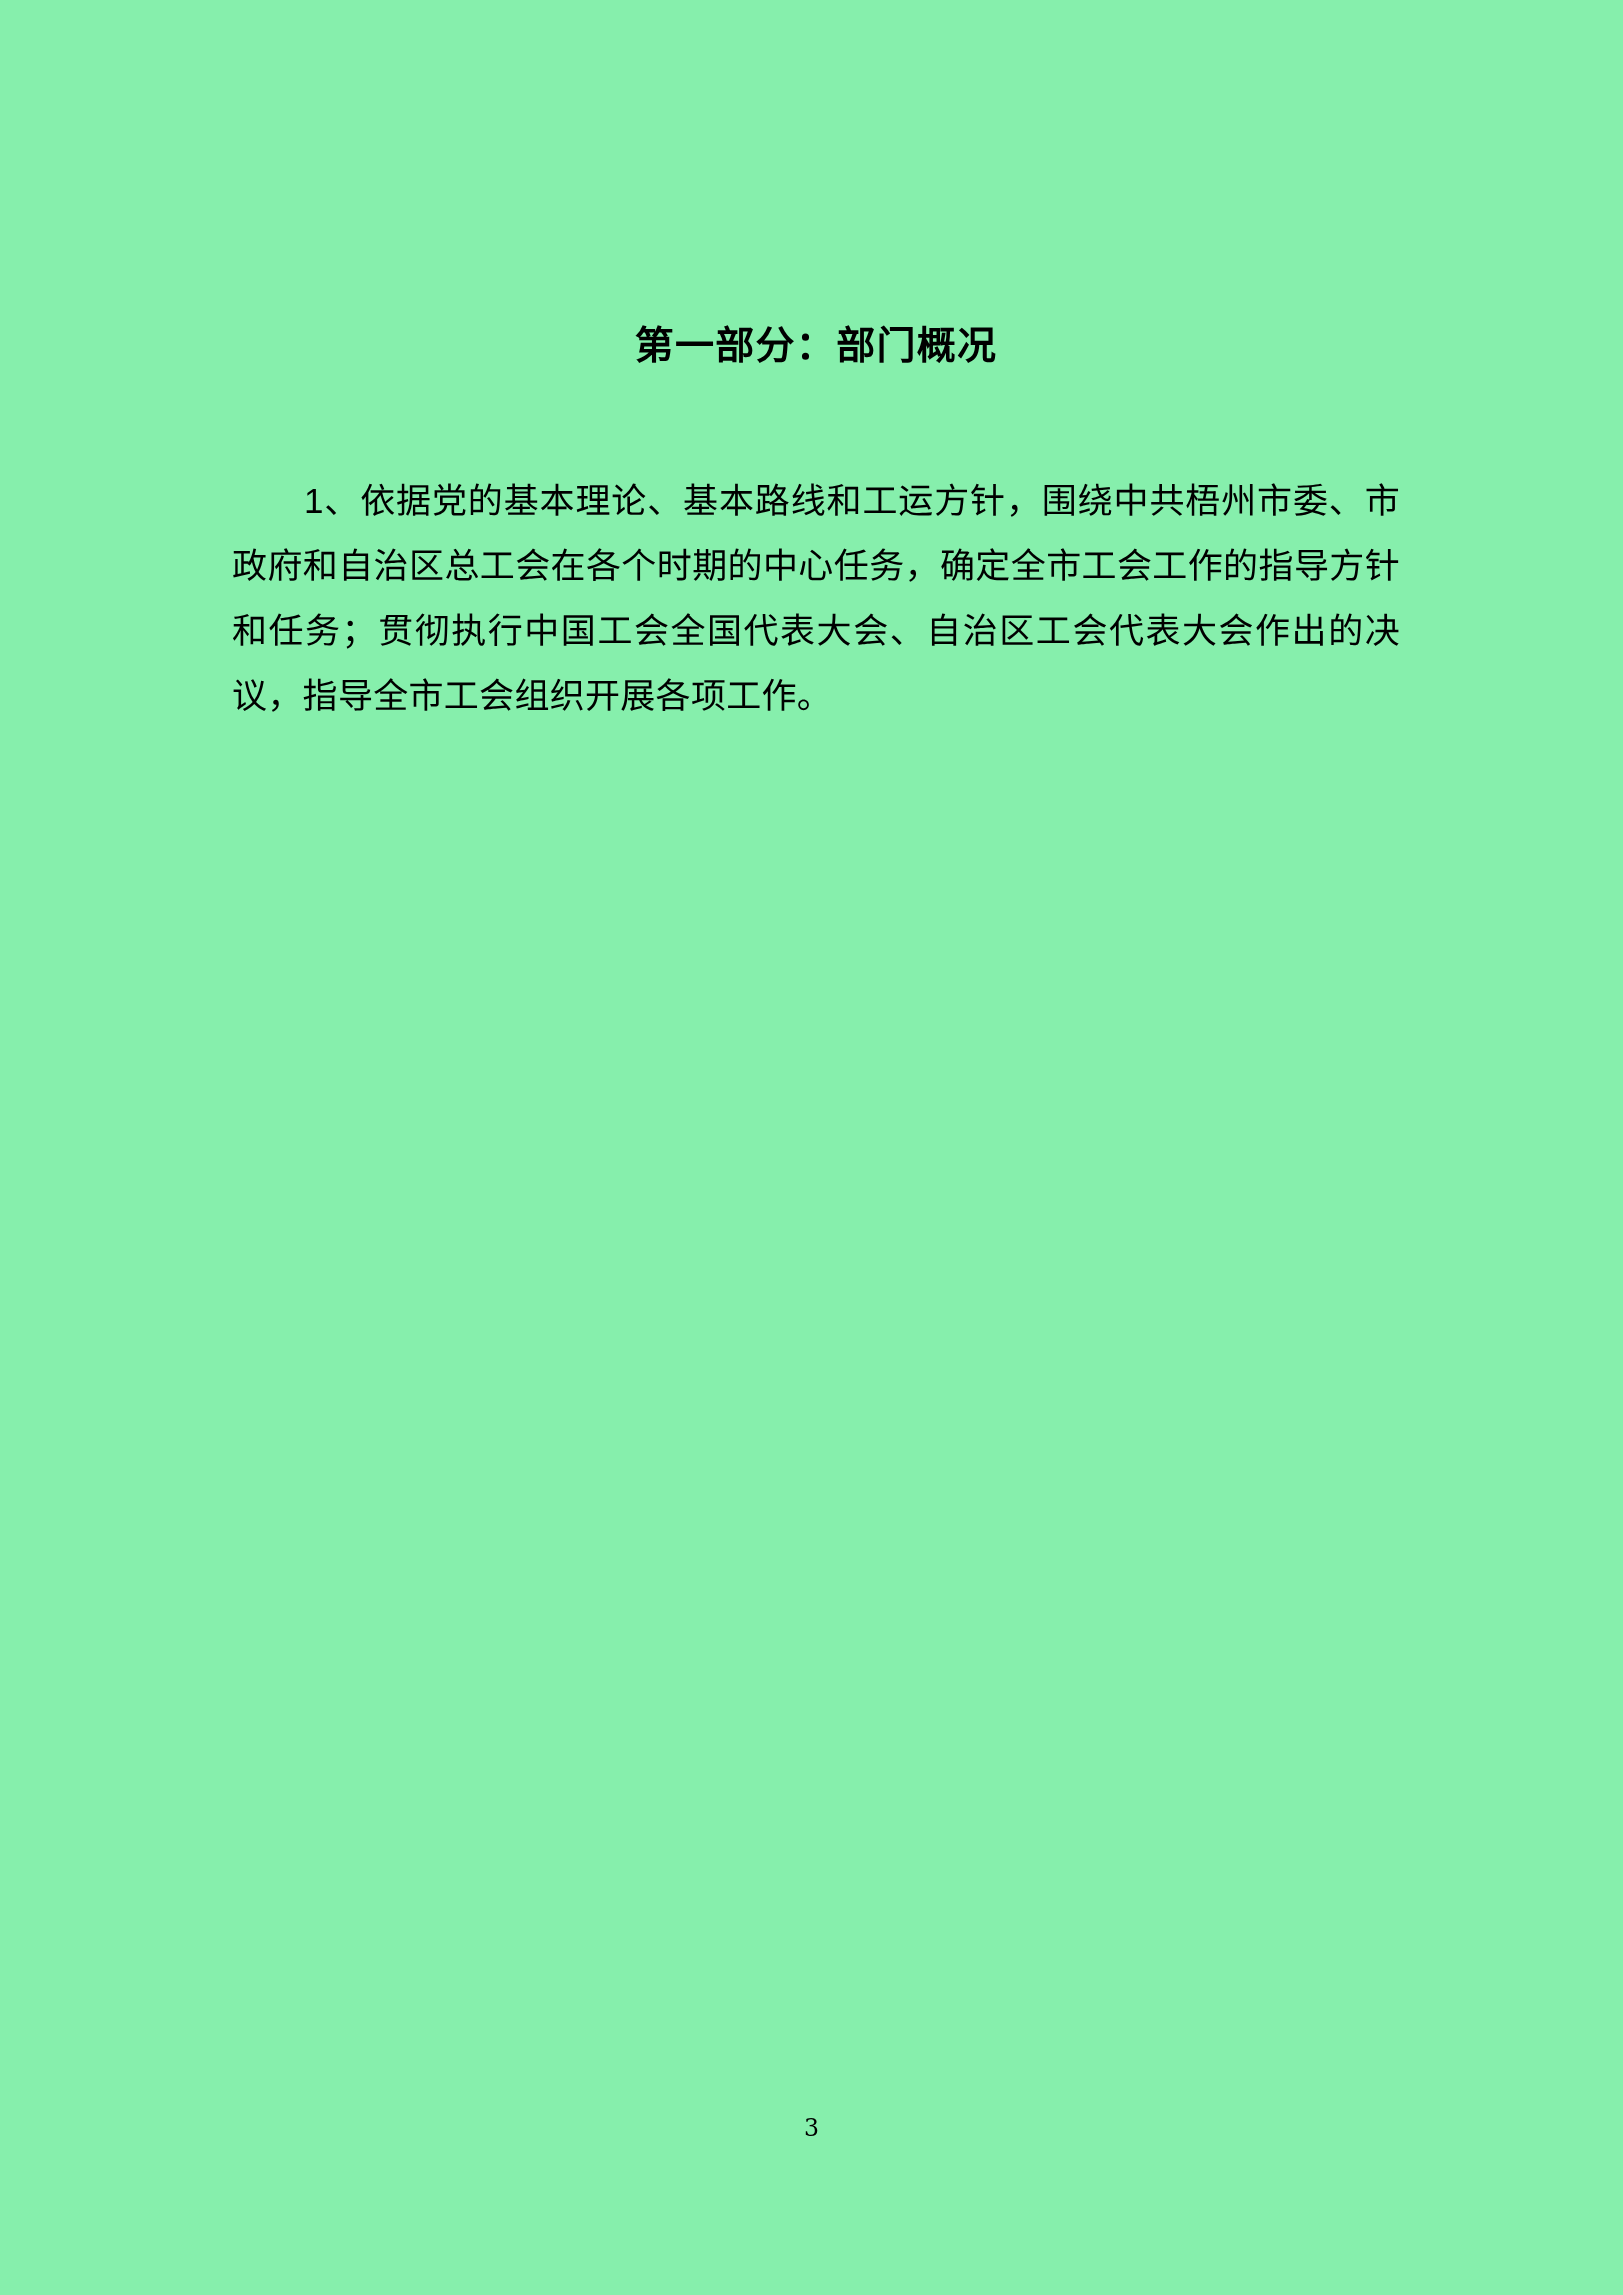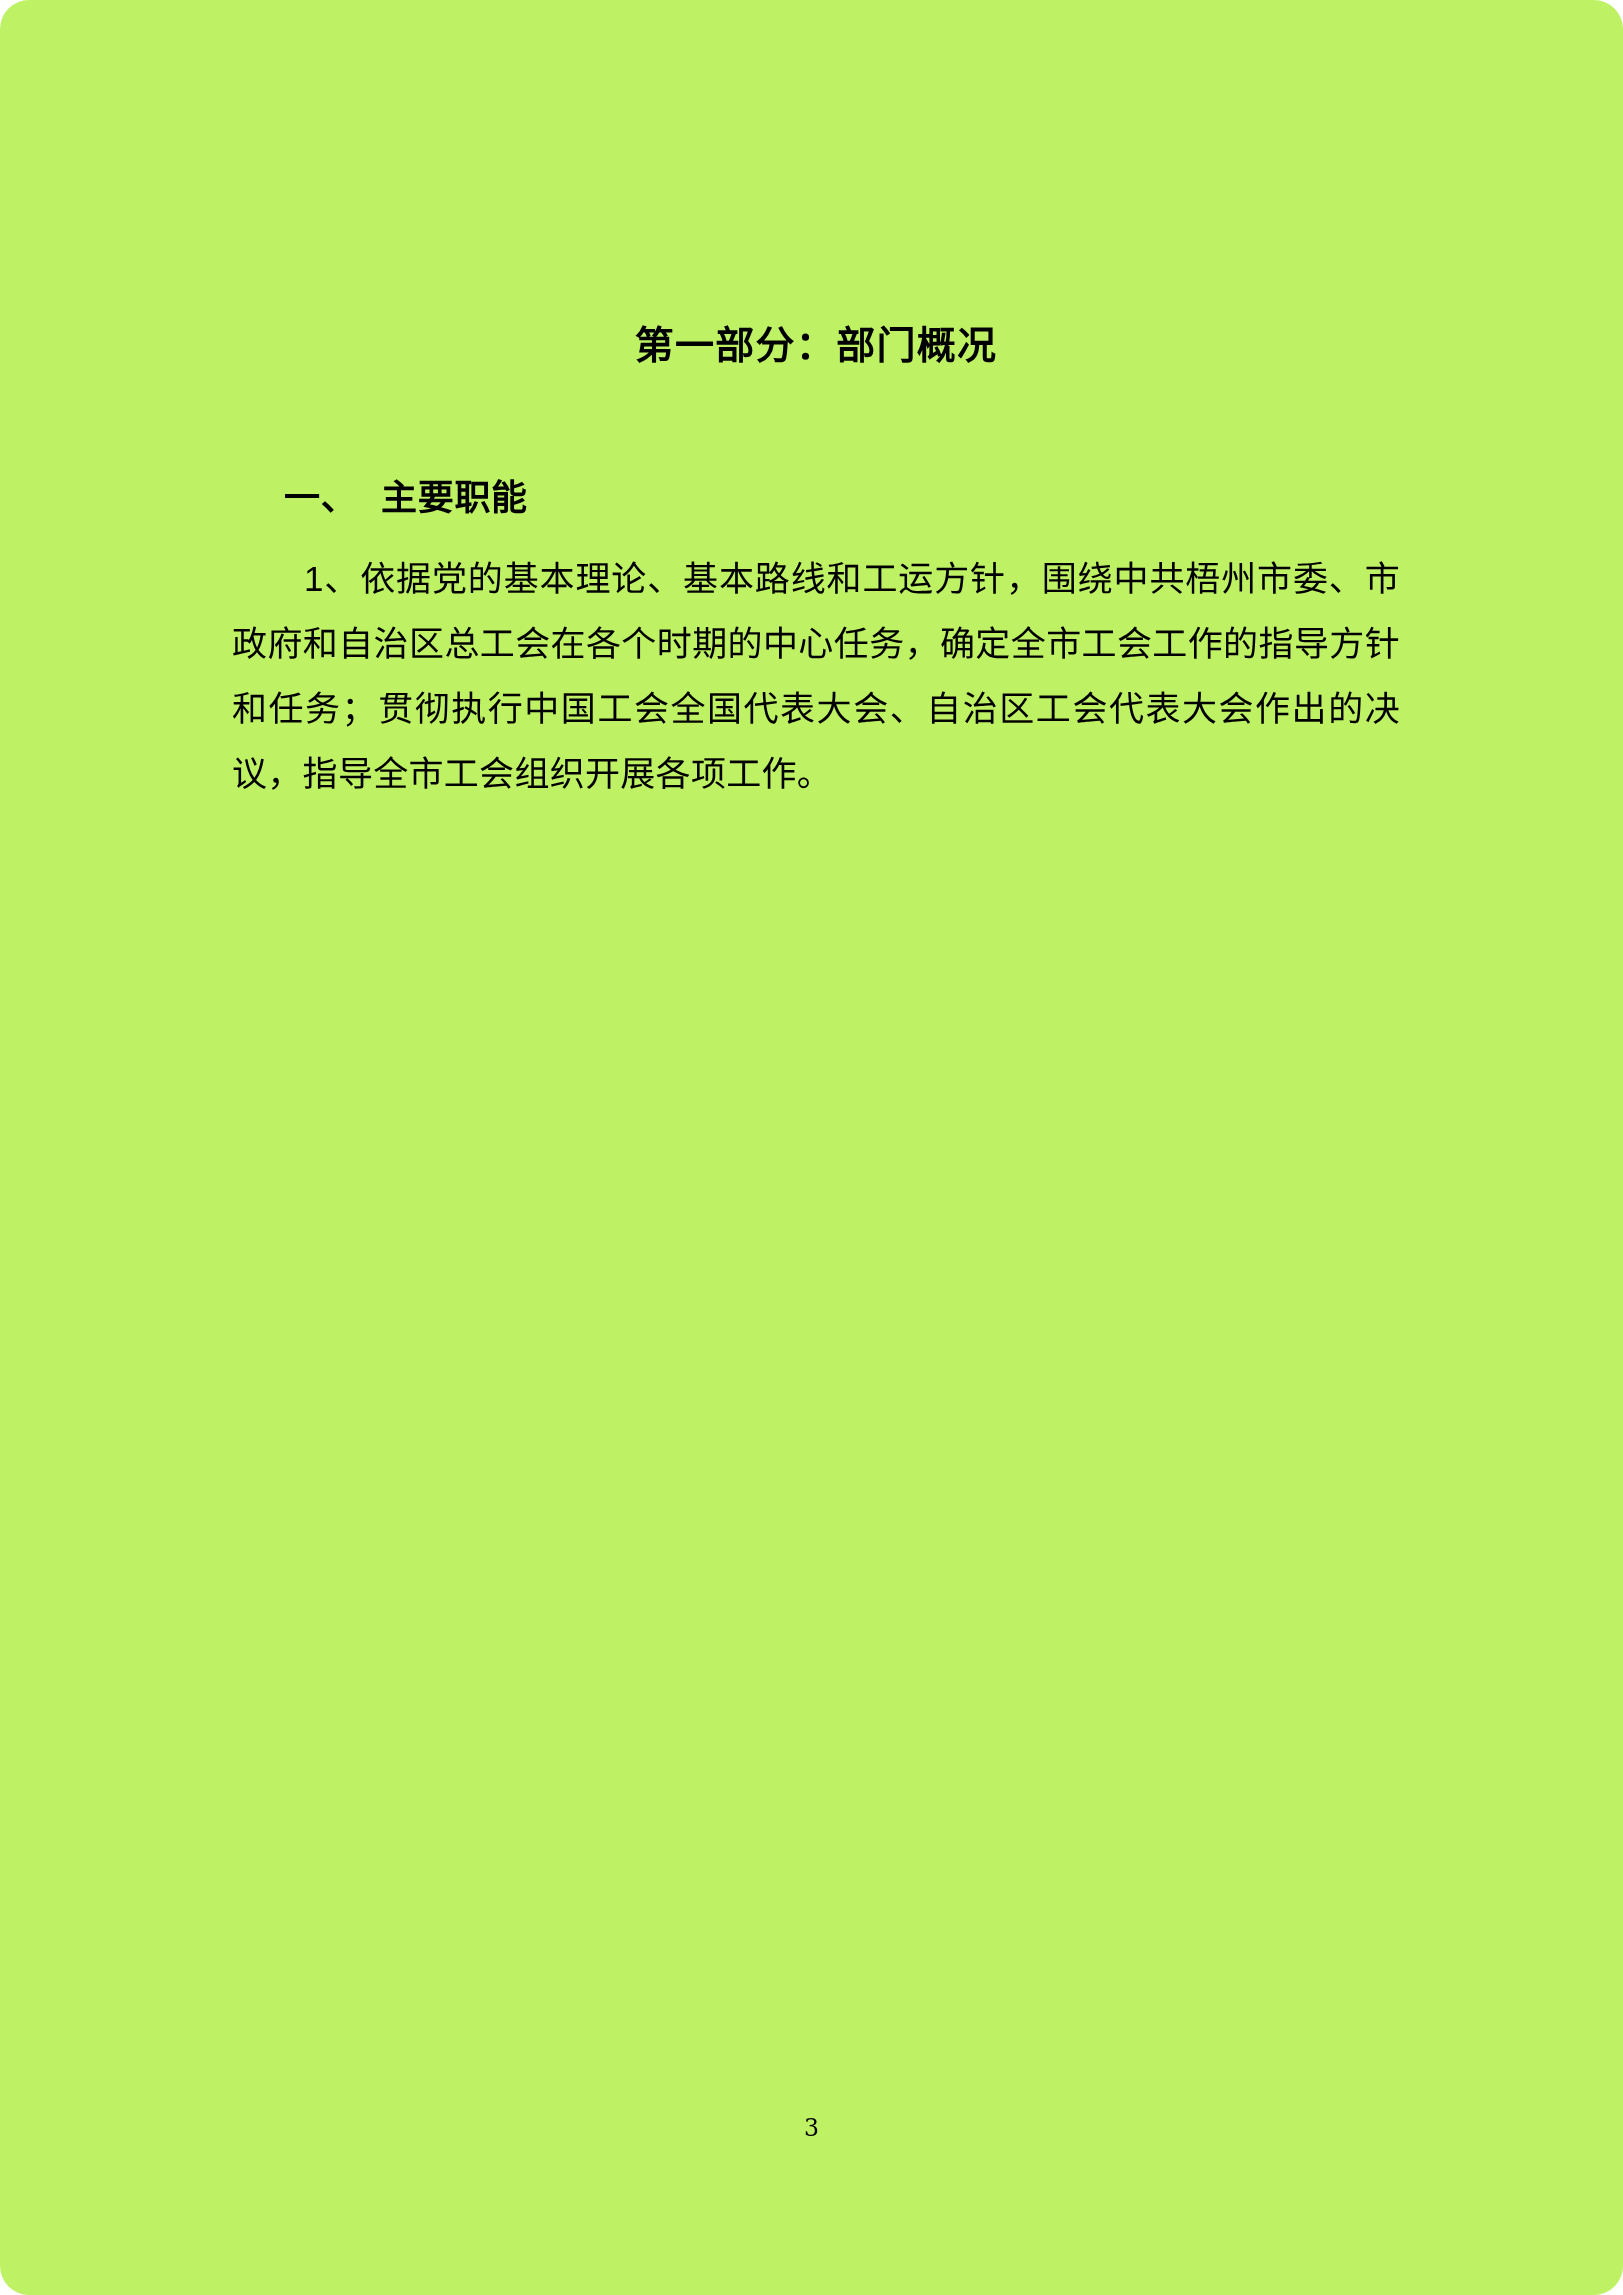--- a/index.html
+++ b/index.html
@@ -10,24 +10,23 @@
   }
   body {
     font-family: "DejaVu Serif", "Liberation Serif", serif;
     color: #000000;
   }
   .page {
     position: relative;
     width: 1623px;
     height: 2295px;
     margin: 0 auto;
-    background: #bef264;
+    background: #86efac;
     box-sizing: border-box;
     overflow: hidden;
-    border-radius: 29px;
   }
   .content {
     position: absolute;
     left: 232px;
     top: 314px;
     width: 1168px;
   }
   .doc-title {
     text-align: center;
     font-size: 39px;
@@ -68,23 +67,20 @@
   }
 </style>
 </head>
 <body>
 
 <div class="page">
   <div class="content">
 
     <h1 class="doc-title">第一部分：部门概况</h1>
 
-    <h2 class="section-heading">
-      <span class="num">一、</span><span>主要职能</span>
-    </h2>
 
     <p class="para">1、依据党的基本理论、基本路线和工运方针，围绕中共梧州市委、市政府和自治区总工会在各个时期的中心任务，确定全市工会工作的指导方针和任务；贯彻执行中国工会全国代表大会、自治区工会代表大会作出的决议，指导全市工会组织开展各项工作。</p>
 
 
 
 
   </div>
 
   <div class="page-number">3</div>
 </div>

